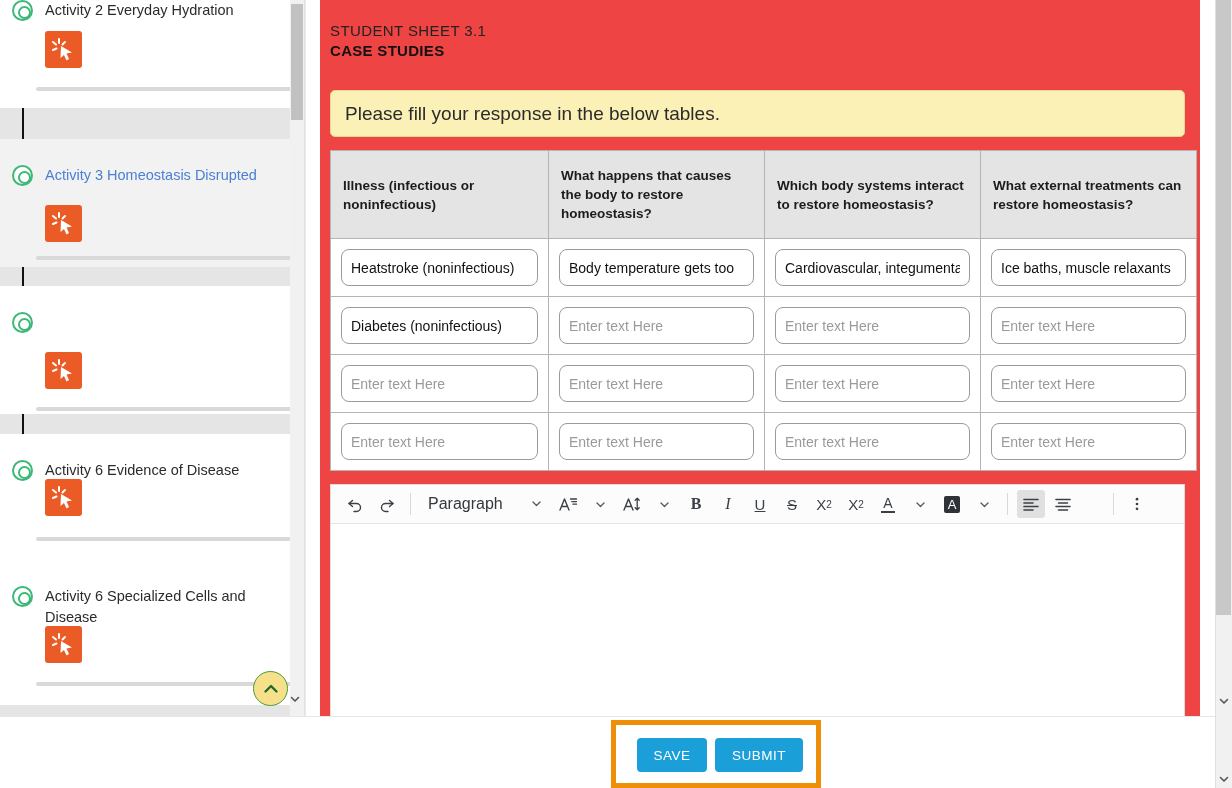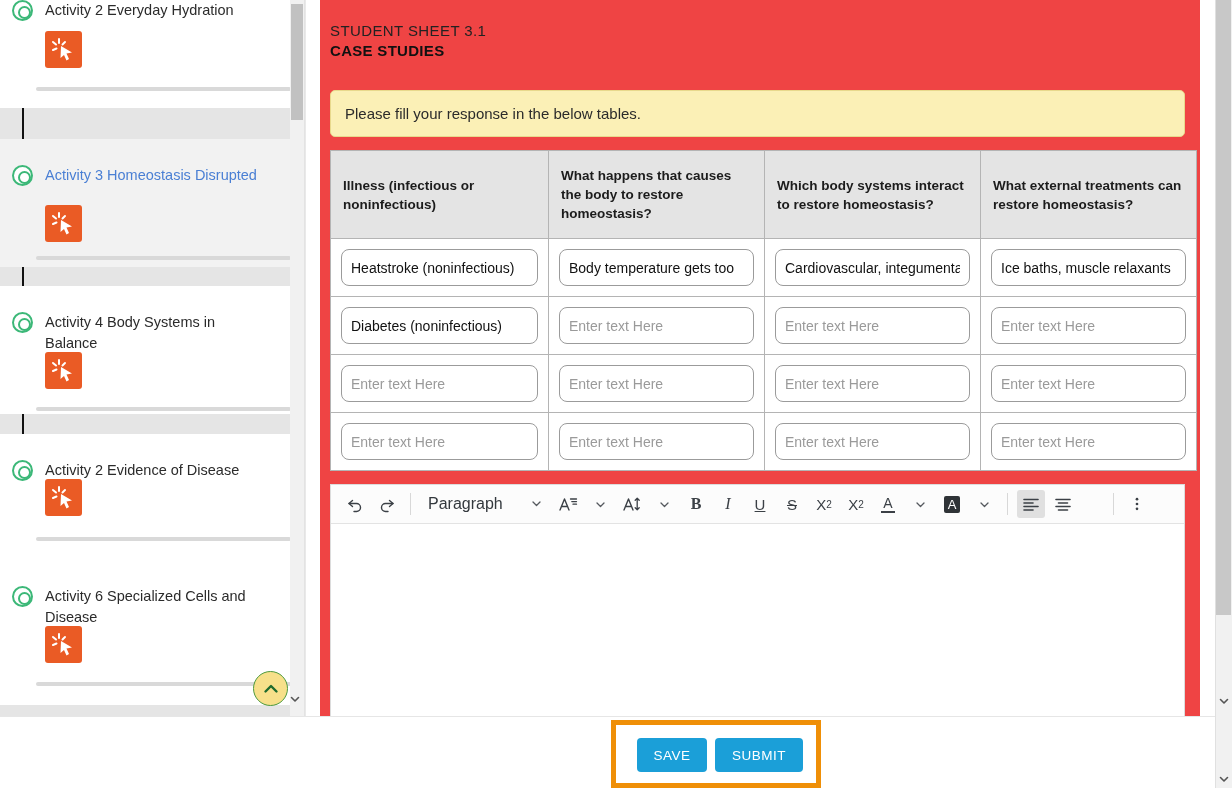--- a/index.html
+++ b/index.html
@@ -92,21 +92,21 @@
     position: absolute; left: 10px; top: 42px;
     font-size: 15px; font-weight: bold; letter-spacing: .3px; color: #111;
   }
   .notice {
     position: absolute; left: 10px; top: 90px;
     width: 855px; height: 47px;
     background: #fbf0b6; border: 1px solid #e8d98d; border-radius: 5px;
     display: flex; align-items: center;
   }
   .notice span {
-    margin-left: 14px; font-size: 15px; color: #2b2b2b; text-align: center;
+    margin-left: 14px; font-size: 19px; color: #2b2b2b; text-align: center;
   }
 
   
   .tbl {
     position: absolute; left: 10px; top: 150px;
     width: 866px;
     border-collapse: collapse;
     table-layout: fixed;
   }
   .tbl th, .tbl td {
@@ -247,38 +247,37 @@
             <line x1="20" y1="11" x2="17.5" y2="13.5"></line>
           </g>
           <path d="M16 15 L27 21.5 L21.5 22.5 L24 28 L21.5 29.5 L19 24 L15.5 27 Z" fill="#fff"></path>
         </svg>
       </div>
       <div class="act-divider" style="top:117px;"></div>
     </div>
 
     <div class="activity" style="top:286px;height:128px;">
       <div class="node"></div>
-      <div class="act-title">Activity 4 Body Systems in Balance</div>
       <div class="click-icon" style="top:66px;">
         <svg width="37" height="37" viewBox="0 0 37 37">
           <g stroke="#fff" stroke-width="2" stroke-linecap="round">
             <line x1="14" y1="8" x2="14" y2="12"></line>
             <line x1="8" y1="11" x2="11" y2="13.5"></line>
             <line x1="8" y1="19" x2="11.5" y2="17.5"></line>
             <line x1="20" y1="11" x2="17.5" y2="13.5"></line>
           </g>
           <path d="M16 15 L27 21.5 L21.5 22.5 L24 28 L21.5 29.5 L19 24 L15.5 27 Z" fill="#fff"></path>
         </svg>
       </div>
       <div class="act-divider" style="top:121px;"></div>
     </div>
 
     <div class="activity" style="top:434px;height:128px;">
       <div class="node"></div>
-      <div class="act-title">Activity 2 Evidence of Disease</div>
+      <div class="act-title">Activity 6 Evidence of Disease</div>
       <div class="click-icon" style="top:45px;">
         <svg width="37" height="37" viewBox="0 0 37 37">
           <g stroke="#fff" stroke-width="2" stroke-linecap="round">
             <line x1="14" y1="8" x2="14" y2="12"></line>
             <line x1="8" y1="11" x2="11" y2="13.5"></line>
             <line x1="8" y1="19" x2="11.5" y2="17.5"></line>
             <line x1="20" y1="11" x2="17.5" y2="13.5"></line>
           </g>
           <path d="M16 15 L27 21.5 L21.5 22.5 L24 28 L21.5 29.5 L19 24 L15.5 27 Z" fill="#fff"></path>
         </svg>

